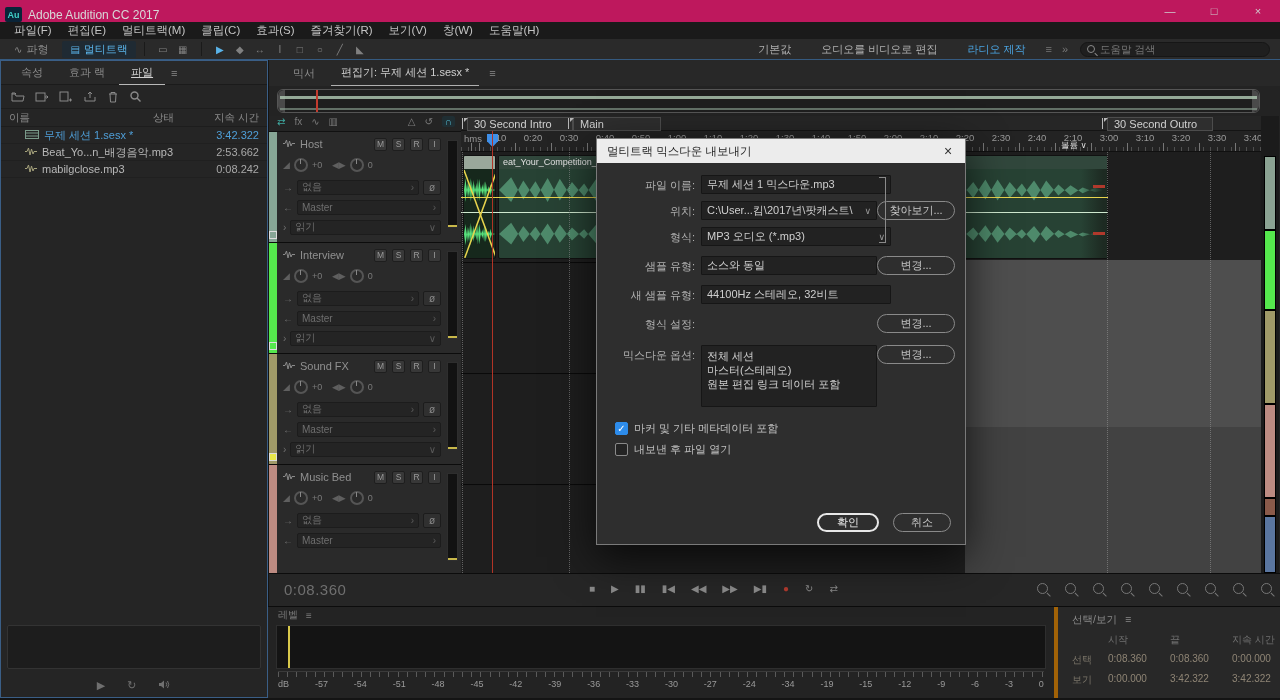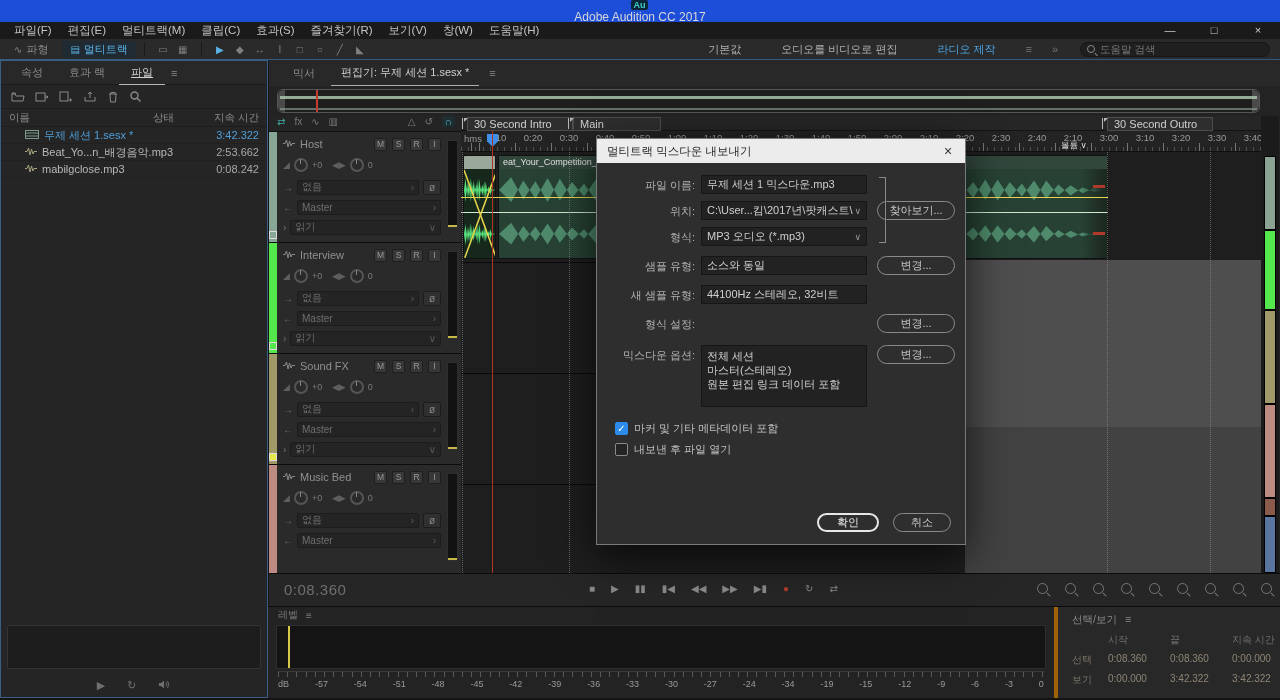--- a/index.html
+++ b/index.html
@@ -1,37 +1,37 @@
 <!DOCTYPE html>
 <html><head>
 <meta charset="utf-8">
 <style>
   * { margin:0; padding:0; box-sizing:border-box; }
   html,body { width:1280px; height:700px; overflow:hidden; }
   body { background:#141414; font-family:"Liberation Sans","DejaVu Sans",sans-serif; color:#c8c8c8; font-size:11px; position:relative; }
 
   
-  .titlebar { height:22px; background:#1d4ed8; display:flex; align-items:center; color:#d8d8d8; font-size:12px;flex-direction:column; }
+  .titlebar { height:22px; background:#be185d; display:flex; align-items:flex-end; color:#d8d8d8; font-size:12px; }
   .au-logo { width:17px; height:15px; background:#0a2438; color:#3fd0c9; font-size:9px; font-weight:bold; display:flex; align-items:center; justify-content:center; margin:0 6px 0 5px; border-radius:2px; }
   .win-controls { margin-left:auto; display:flex; height:22px; }
   .win-btn { width:44px; display:flex; align-items:center; justify-content:center; color:#cfcfcf; font-size:11px; }
 
   
   .menubar { height:17px; background:#1a1a1a; display:flex; align-items:center; padding-left:6px; }
   .menu-item { padding:0 8px; color:#c4c4c4; font-size:11.5px; white-space:nowrap; }
 
   
   .toolbar { height:21px; background:#2a2a2a; display:flex; align-items:center; border-bottom:1px solid #355a80; }
   .viewbtn { display:flex; align-items:center; gap:4px; padding:1px 8px; margin-left:6px; color:#8a8a8a; border-radius:2px; }
   .viewbtn .vicon { font-size:10px; }
   .viewbtn.active { background:#1f2a33; color:#5ab3e8; }
   .tb-sep { width:1px; height:14px; background:#1a1a1a; margin:0 8px; }
   .tool { width:20px; text-align:center; color:#808080; font-size:10px; }
   .tool.active { color:#5ab3e8; }
-  .workspace { margin-left:auto; display:flex; align-items:center; gap:12px; }
+  .workspace { margin-left:auto; display:flex; align-items:center; gap:2px; }
   .ws-item { padding:0 14px; color:#b0b0b0; white-space:nowrap; }
   .ws-item.active { color:#4aa3e0; }
   .ws-ico { color:#777; padding:0 4px; }
   .searchbox { width:190px; height:15px; background:#1f1f1f; border:1px solid #161616; border-radius:8px; display:flex; align-items:center; margin:0 10px 0 6px; padding:0 6px; gap:5px; }
   .searchbox input { background:transparent; border:none; outline:none; color:#9a9a9a; font-size:10.5px; width:150px; font-family:inherit; }
   .mag { width:8px; height:8px; border:1.4px solid #8a8a8a; border-radius:50%; position:relative; flex:none; }
   .mag::after { content:""; position:absolute; width:4px; height:1.4px; background:#8a8a8a; transform:rotate(45deg); left:6px; top:8px; }
 
   
   .content { display:flex; height:638px; }
@@ -167,21 +167,21 @@
   .sel-grid .l { color:#7a7468; }
   .sel-grid .v { color:#8f8575; }
 
   
   .dialog { position:absolute; left:596px; top:138px; width:370px; height:407px; z-index:50; box-shadow:0 12px 40px rgba(0,0,0,.7); border:1px solid #7a7a7a; background:#2e2e2e; }
   .dlg-title { height:24px; background:#ececec; color:#1f1f1f; display:flex; align-items:center; padding-left:10px; font-size:11.5px; }
   .dlg-close { margin-left:auto; width:34px; text-align:center; color:#333; font-size:14px; }
   .dlg-body { position:relative; padding:12px 10px 0 8px; height:383px; font-size:11px; }
   .drow { display:flex; align-items:flex-start; margin-bottom:7px; }
   .dlabel { width:96px; text-align:right; color:#b0b0b0; padding-top:3px; flex:none; padding-right:6px; white-space:nowrap; }
-  .dfield { width:166px; background:#222; border:1px solid #161616; min-height:19px; display:flex; align-items:center; padding:0 5px; color:#cfcfcf; border-radius:1px; }
+  .dfield { width:190px; background:#222; border:1px solid #161616; min-height:19px; display:flex; align-items:center; padding:0 5px; color:#cfcfcf; border-radius:1px; }
   .dfield .dd { margin-left:auto; color:#9a9a9a; font-size:9px; }
   .dfield.multi { display:block; padding:3px 5px; }
   .dfield.multi div { line-height:14px; }
   .dbtncol { margin-left:auto; }
   .pill { min-width:78px; height:19px; border:1px solid #8a8a8a; border-radius:10px; background:#2e2e2e; color:#c8c8c8; display:flex; align-items:center; justify-content:center; font-size:11px; }
   .bracket { position:absolute; left:282px; top:14px; width:7px; height:66px; border-top:1px solid #8a8a8a; border-right:1px solid #8a8a8a; border-bottom:1px solid #8a8a8a; }
   .cbrow { display:flex; align-items:center; gap:6px; margin:0 0 6px 10px; color:#c0c0c0; }
   .cb { width:13px; height:13px; border:1px solid #8a8a8a; background:#242424; display:flex; align-items:center; justify-content:center; font-size:10px; color:#fff; border-radius:2px; flex:none; }
   .cb.checked { background:#2d8ceb; border-color:#2d8ceb; }
   .dlg-actions { position:absolute; right:14px; bottom:14px; display:flex; gap:14px; }

